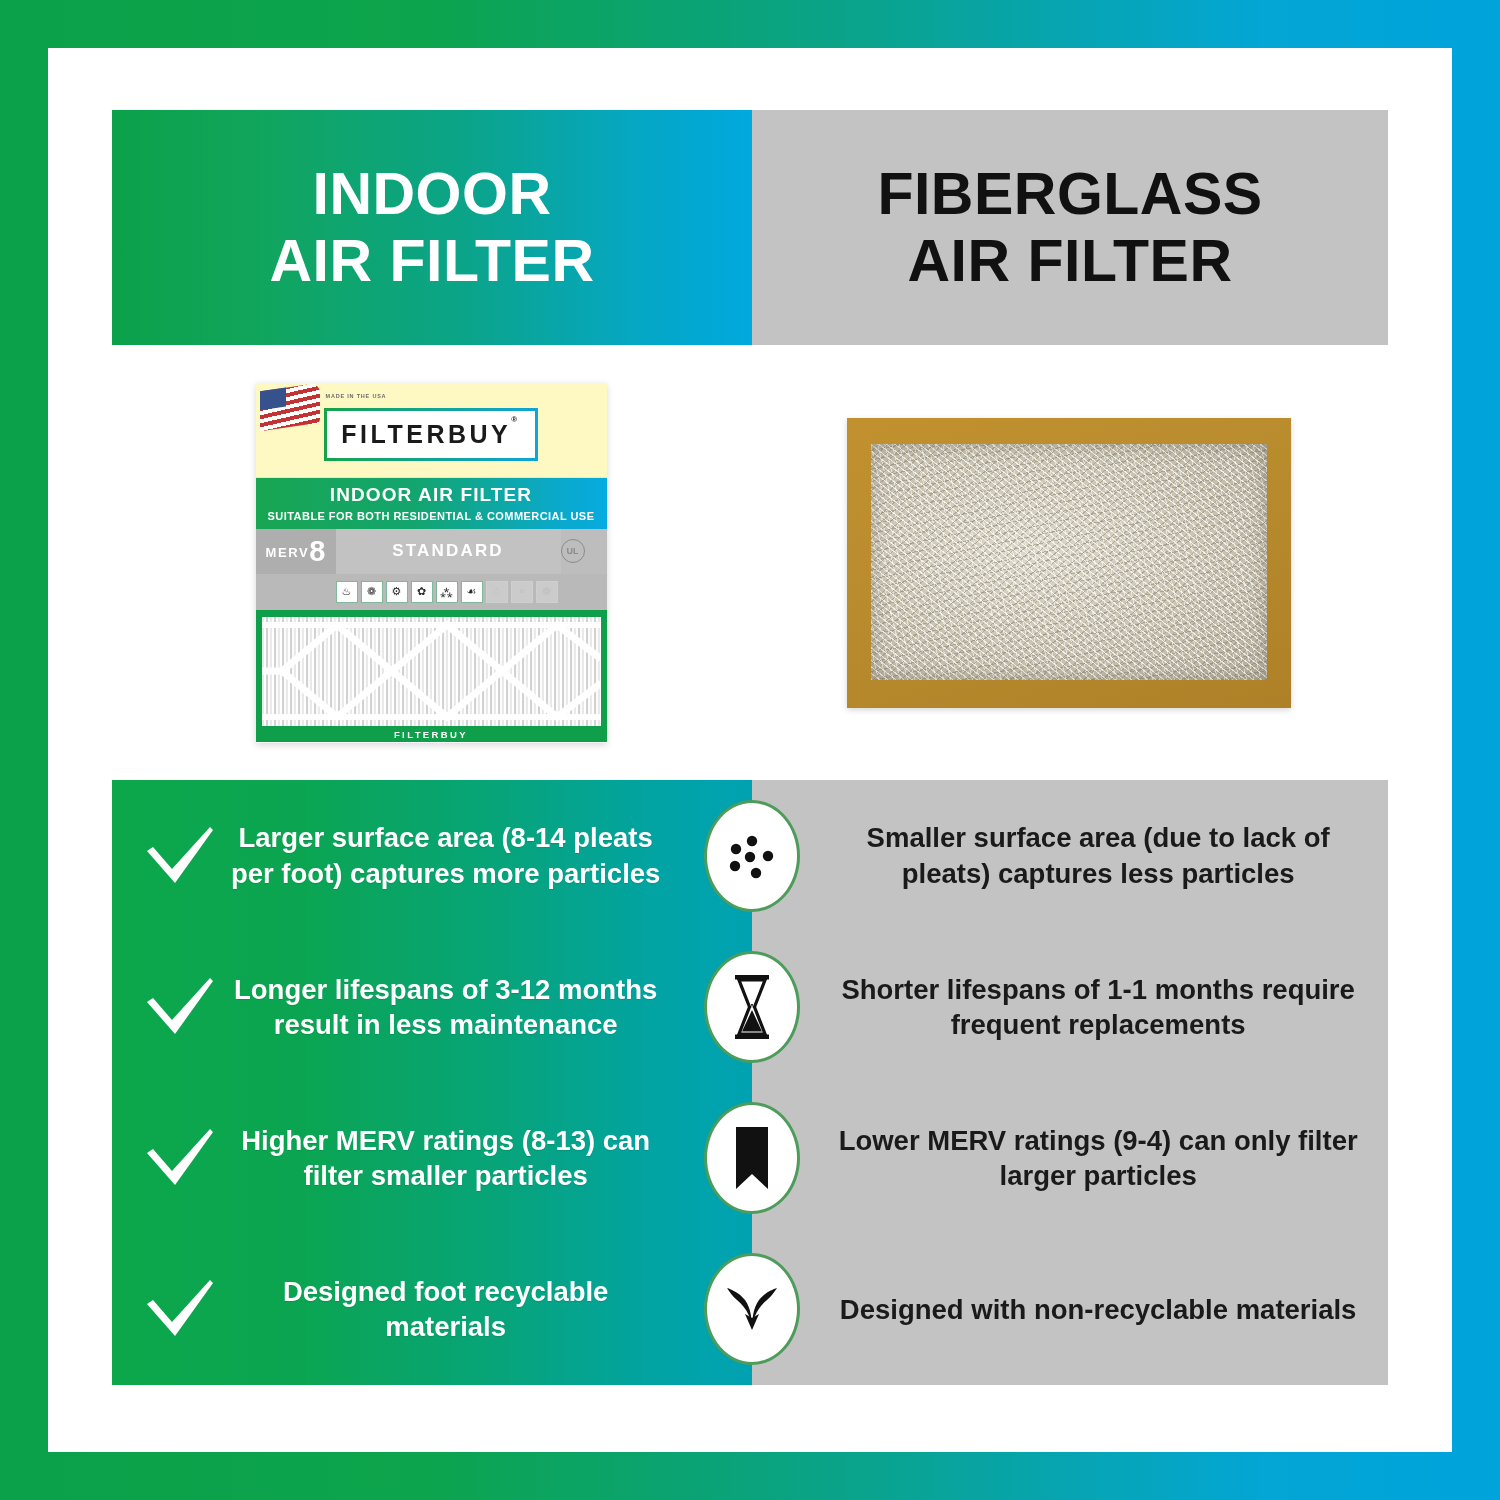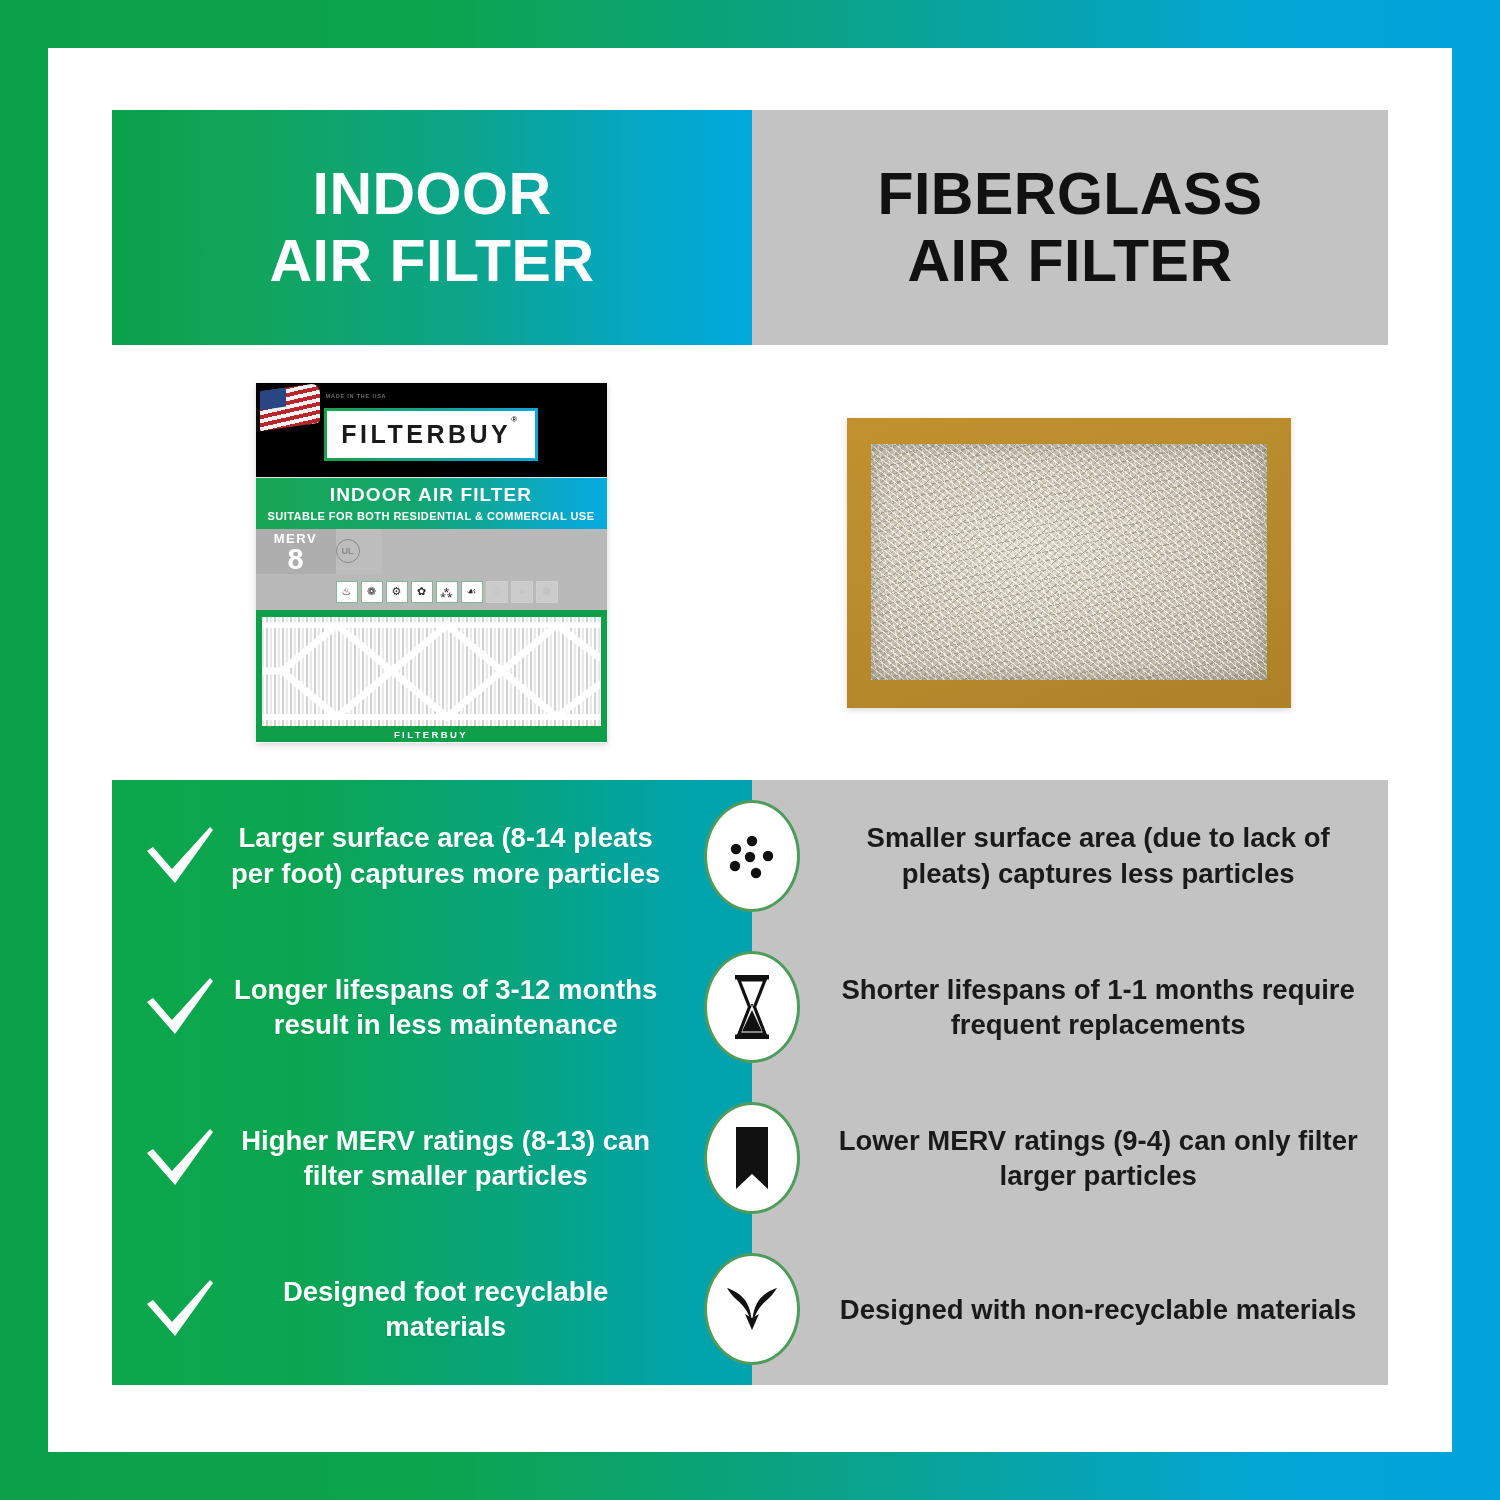--- a/index.html
+++ b/index.html
@@ -69,21 +69,21 @@
     position: relative;
     width: 351px; height: 360px;
     background: #ffffff;
     box-shadow: 0 2px 7px rgba(0,0,0,0.16);
     overflow: hidden;
     font-family: "Liberation Sans", sans-serif;
   }
   .fb-top {
     position: relative;
     height: 95px;
-    background: #000000;
+    background: #fef9c3;
     display: flex; align-items: center; justify-content: center;
     border-bottom: 1px solid #e4e4e4;
   }
   .fb-flag {
     position: absolute; left: 4px; top: 4px;
     width: 60px; height: 40px;
     background:
       repeating-linear-gradient(175deg, #c3282e 0 4px, #ffffff 4px 8px);
     transform: skewY(-8deg);
     border-radius: 2px 10px 4px 2px;
@@ -128,21 +128,21 @@
   .fb-grey {
     height: 81px;
     background: #b9b9b9;
     display: flex; flex-direction: column;
   }
   .fb-grey-top { display: flex; height: 45px; }
   .fb-merv {
     width: 80px;
     background: #aeaeae;
     color: #ffffff;
-    display: flex; flex-direction: column;
+    display: flex; flex-direction: row;
     align-items: center; justify-content: center;
     padding-top: 2px;
   }
   .fb-merv-label { font-size: 13px; font-weight: bold; letter-spacing: 1.6px; }
   .fb-merv-num { font-size: 29px; font-weight: bold; line-height: 0.95; }
   .fb-standard {
     flex: 1;
     background: #c2c2c2;
     color: #ffffff;
     display: flex; align-items: center; justify-content: center;
@@ -326,20 +326,21 @@
             <div class="fb-green-main">INDOOR AIR FILTER</div>
             <div class="fb-green-sub">SUITABLE FOR BOTH RESIDENTIAL &amp; COMMERCIAL USE</div>
           </div>
 
           <div class="fb-grey">
             <div class="fb-grey-top">
               <div class="fb-merv">
                 <div class="fb-merv-label">MERV</div>
                 <div class="fb-merv-num">8</div>
               </div>
+              <div class="fb-standard">STANDARD</div>
               <div class="fb-ul">
                 <div class="fb-ul-mark">UL</div>
               </div>
             </div>
             <div class="fb-icons">
               <div class="fb-icon-chip">♨</div>
               <div class="fb-icon-chip">❁</div>
               <div class="fb-icon-chip">⚙</div>
               <div class="fb-icon-chip">✿</div>
               <div class="fb-icon-chip">⁂</div>

